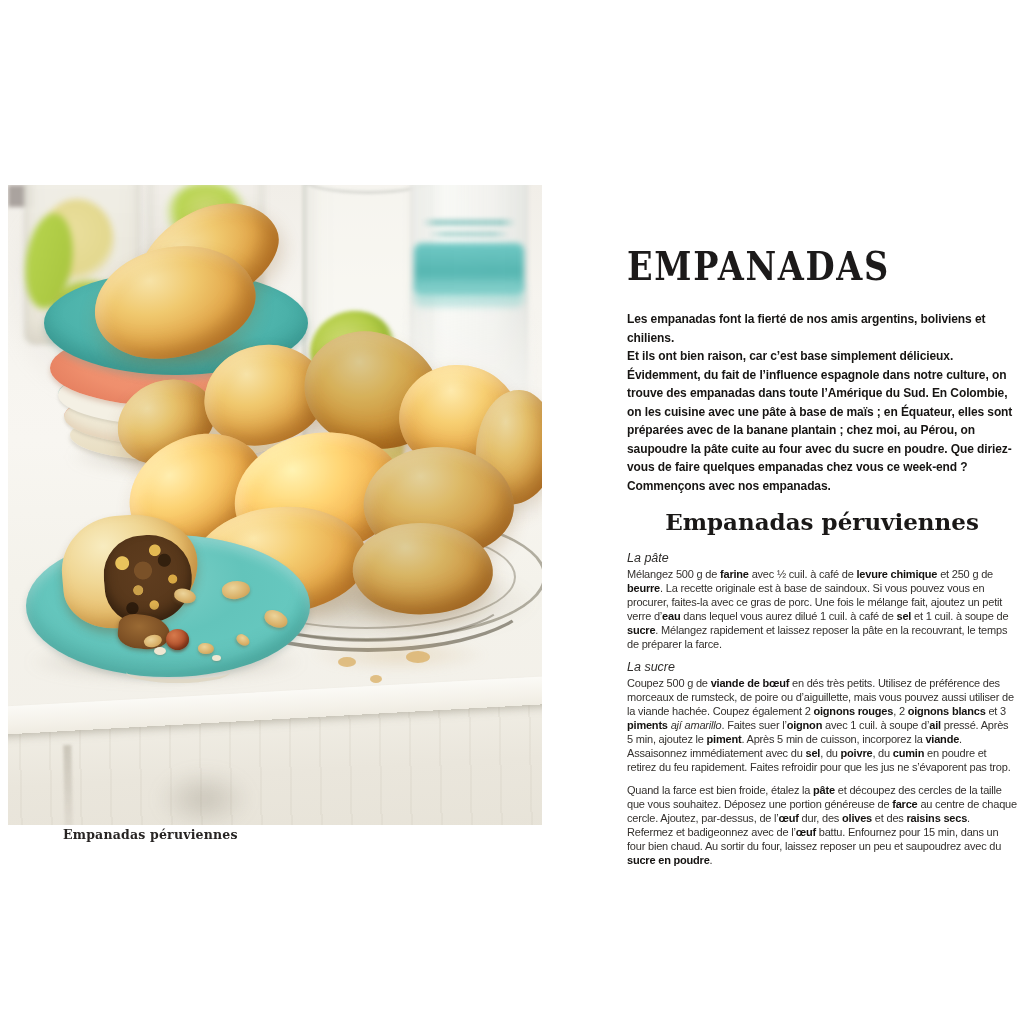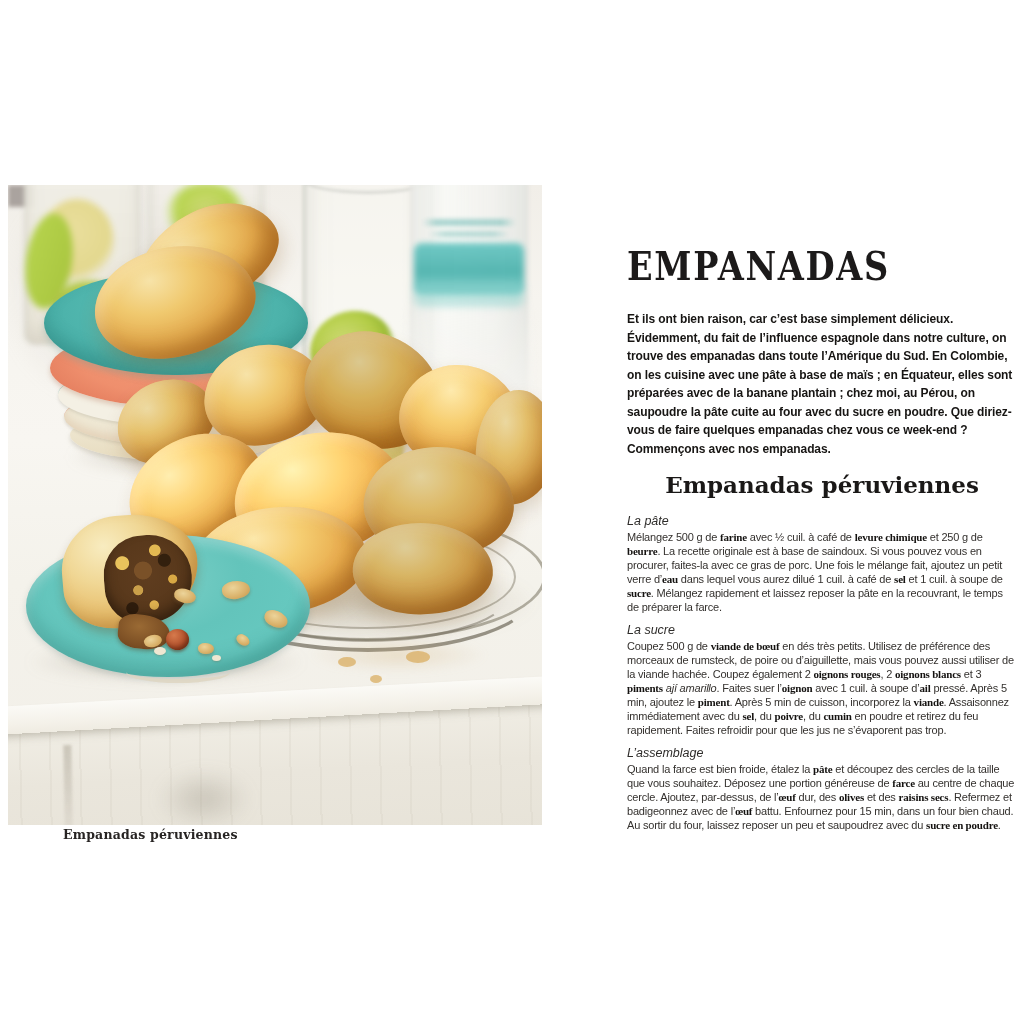--- a/index.html
+++ b/index.html
@@ -185,21 +185,21 @@
   .title{margin:0;font-family:"DejaVu Serif",serif;font-weight:700;font-size:40px;line-height:40px;
          letter-spacing:2px;color:#1c1a1a;transform:scaleX(.84);transform-origin:left;white-space:nowrap;}
   .intro{margin-top:24px;font-weight:700;font-size:12px;line-height:18.5px;color:#171513;letter-spacing:-.1px;}
   .intro p{margin:0;}
   .recipe-h{margin:14px 0 0 0;text-align:center;font-family:"DejaVu Serif",serif;font-weight:700;
             font-size:23px;line-height:26px;color:#1a1817;}
   .sections{margin-top:16px;}
   .sec{margin-top:9px;}
   .sec-label{font-style:italic;font-size:12.5px;line-height:15px;color:#2e2c2a;}
   .sec-body{margin:1px 0 0 0;font-size:11px;line-height:14px;letter-spacing:-.2px;color:#34312e;}
-  .sec-body b{color:#141210;font-family:Liberation Serif, serif;}
+  .sec-body b{color:#141210;}
 </style>
 </head>
 <body>
 
 <div class="page">
 
   <figure class="photo">
     <div class="wallshade"></div>
     <div class="grey-corner"></div>
 
@@ -284,33 +284,33 @@
       <span class="wcrumb w2"></span>
       <span class="fp-olive"></span>
     </div>
   </figure>
 
   <div class="caption">Empanadas péruviennes</div>
 
   <main class="article">
     <h1 class="title">EMPANADAS</h1>
     <div class="intro">
+        <p>Les empanadas font la fierté de nos amis argentins, boliviens et chiliens.</p>
         <p>Et ils ont bien raison, car c’est base simplement délicieux.</p>
         <p>Évidemment, du fait de l’influence espagnole dans notre culture, on trouve des empanadas dans toute l’Amérique du Sud. En Colombie, on les cuisine avec une pâte à base de maïs ; en Équateur, elles sont préparées avec de la banane plantain ; chez moi, au Pérou, on saupoudre la pâte cuite au four avec du sucre en poudre. Que diriez-vous de faire quelques empanadas chez vous ce week-end ? Commençons avec nos empanadas.</p>
       </div>
     <h2 class="recipe-h">Empanadas péruviennes</h2>
     <div class="sections">
         <section class="sec">
           <div class="sec-label">La pâte</div>
           <p class="sec-body">Mélangez 500 g de <b>farine</b> avec ½ cuil. à café de <b>levure chimique</b> et 250 g de <b>beurre</b>. La recette originale est à base de saindoux. Si vous pouvez vous en procurer, faites-la avec ce gras de porc. Une fois le mélange fait, ajoutez un petit verre d’<b>eau</b> dans lequel vous aurez dilué 1 cuil. à café de <b>sel</b> et 1 cuil. à soupe de <b>sucre</b>. Mélangez rapidement et laissez reposer la pâte en la recouvrant, le temps de préparer la farce.</p>
         </section>
         <section class="sec">
           <div class="sec-label">La sucre</div>
           <p class="sec-body">Coupez 500 g de <b>viande de bœuf</b> en dés très petits. Utilisez de préférence des morceaux de rumsteck, de poire ou d’aiguillette, mais vous pouvez aussi utiliser de la viande hachée. Coupez également 2 <b>oignons rouges</b>, 2 <b>oignons blancs</b> et 3 <b>piments</b> <i>ají amarillo</i>. Faites suer l’<b>oignon</b> avec 1 cuil. à soupe d’<b>ail</b> pressé. Après 5 min, ajoutez le <b>piment</b>. Après 5 min de cuisson, incorporez la <b>viande</b>. Assaisonnez immédiatement avec du <b>sel</b>, du <b>poivre</b>, du <b>cumin</b> en poudre et retirez du feu rapidement. Faites refroidir pour que les jus ne s’évaporent pas trop.</p>
         </section>
         <section class="sec">
-          <div class="sec-label">L’assemblage</div>
           <p class="sec-body">Quand la farce est bien froide, étalez la <b>pâte</b> et découpez des cercles de la taille que vous souhaitez. Déposez une portion généreuse de <b>farce</b> au centre de chaque cercle. Ajoutez, par-dessus, de l’<b>œuf</b> dur, des <b>olives</b> et des <b>raisins secs</b>. Refermez et badigeonnez avec de l’<b>œuf</b> battu. Enfournez pour 15 min, dans un four bien chaud. Au sortir du four, laissez reposer un peu et saupoudrez avec du <b>sucre en poudre</b>.</p>
         </section>
       </div>
   </main>
 
 </div>
 
 </body></html>

